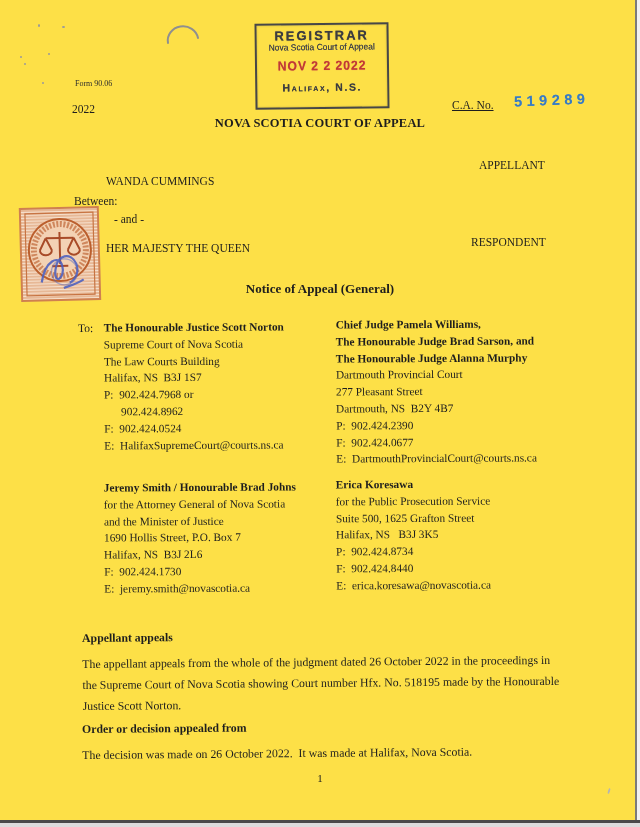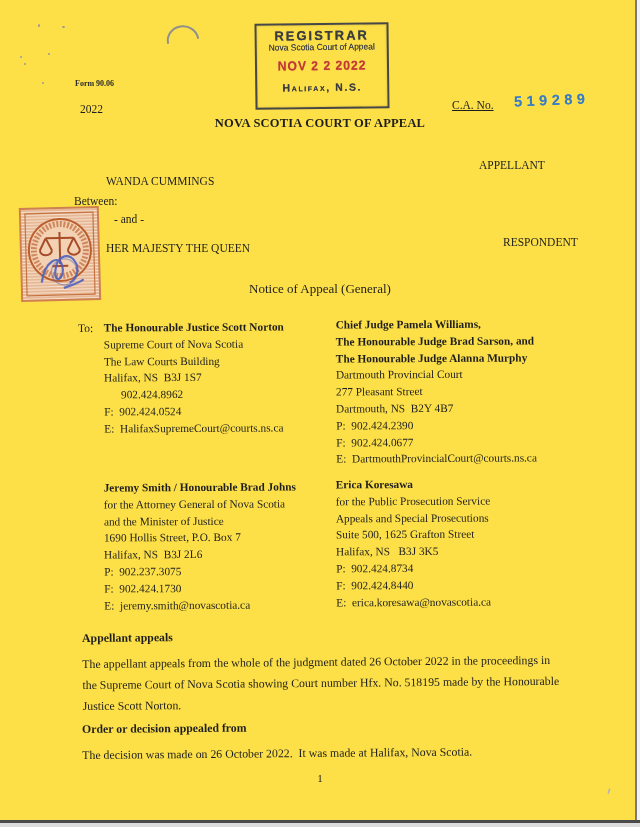--- a/index.html
+++ b/index.html
@@ -16,22 +16,22 @@
   .speck{position:absolute;background:#9a9a9a;border-radius:50%;}
   .s1{left:38px;top:24px;width:2px;height:3px;}
   .s2{left:62px;top:26px;width:3px;height:2px;}
   .s3{left:20px;top:56px;width:2px;height:2px;}
   .s4{left:24px;top:63px;width:2px;height:2px;}
   .s5{left:48px;top:53px;width:2px;height:2px;}
   .s6{left:42px;top:82px;width:2px;height:2px;}
   .s7{left:608px;top:788px;width:2px;height:6px;background:#b5b5b5;transform:rotate(18deg);}
 
   
-  .form-no{position:absolute;left:75px;top:79px;font-size:8px;font-weight:bold;color:#2c2c2c;}
-  .year{position:absolute;left:72px;top:103px;font-size:11.5px;margin-left:8px;}
+  .form-no{position:absolute;left:75px;top:79px;font-size:8px;font-weight:normal;color:#2c2c2c;}
+  .year{position:absolute;left:72px;top:103px;font-size:11.5px;}
   .ca-label{position:absolute;left:452px;top:99px;font-size:11.5px;text-decoration:underline;}
   .ca-number{
     position:absolute;left:514px;top:92px;font-size:14.5px;font-weight:bold;
     font-family:"Liberation Sans", sans-serif;color:#3a7cbe;letter-spacing:4.5px;
     transform:rotate(-2.2deg);text-shadow:0 0 0.6px #6fa3d4;
   }
   .court-title{
     position:absolute;left:0;top:116px;width:640px;text-align:center;
     font-size:12.5px;font-weight:bold;letter-spacing:0.2px;
   }
@@ -51,24 +51,24 @@
 
   
   .rev-stamp{position:absolute;left:19px;top:206px;width:82px;height:97px;transform:rotate(-1.5deg);}
 
   
   .between{position:absolute;left:74px;top:147px;font-size:11.5px;margin-top:48px;}
   .appellant-name{position:absolute;left:106px;top:175px;font-size:11.5px;}
   .appellant-label{position:absolute;left:479px;top:159px;font-size:11.5px;text-align:right;}
   .and-sep{position:absolute;left:106px;top:213px;font-size:11.5px;margin-left:8px;}
   .respondent-name{position:absolute;left:106px;top:242px;font-size:11.5px;}
-  .respondent-label{position:absolute;left:471px;top:236px;font-size:11.5px;margin-left:32px;}
+  .respondent-label{position:absolute;left:471px;top:236px;font-size:11.5px;}
   .notice-title{
     position:absolute;left:0;top:281px;width:640px;text-align:center;
-    font-size:13px;font-weight:normal;
+    font-size:13px;font-weight:bold;
   }
 
   
   .to-label{position:absolute;left:78px;top:322px;font-size:11.5px;transform:rotate(-.25deg);}
   .addr-block{position:absolute;font-size:11.3px;transform:rotate(-.3deg);}
   .addr-name,.addr-line{line-height:16.8px;white-space:pre;}
   .addr-name{font-weight:bold;}
   .b1{left:104px;top:319px;}
   .b2{left:336px;top:316px;}
   .b3{left:104px;top:479px;}
@@ -153,20 +153,21 @@
   <div class="to-label">To:</div>
 
   <div class="addr-block b1">
     <div>
         <div class="addr-name">The Honourable Justice Scott Norton</div>
       </div>
     <div>
         <div class="addr-line">Supreme Court of Nova Scotia</div>
         <div class="addr-line">The Law Courts Building</div>
         <div class="addr-line">Halifax, NS  B3J 1S7</div>
+        <div class="addr-line">P:  902.424.7968 or</div>
         <div class="addr-line">      902.424.8962</div>
         <div class="addr-line">F:  902.424.0524</div>
         <div class="addr-line">E:  HalifaxSupremeCourt@courts.ns.ca</div>
       </div>
   </div>
 
   <div class="addr-block b2">
     <div>
         <div class="addr-name">Chief Judge Pamela Williams,</div>
         <div class="addr-name">The Honourable Judge Brad Sarson, and</div>
@@ -184,33 +185,31 @@
 
   <div class="addr-block b3">
     <div>
         <div class="addr-name">Jeremy Smith / Honourable Brad Johns</div>
       </div>
     <div>
         <div class="addr-line">for the Attorney General of Nova Scotia</div>
         <div class="addr-line">and the Minister of Justice</div>
         <div class="addr-line">1690 Hollis Street, P.O. Box 7</div>
         <div class="addr-line">Halifax, NS  B3J 2L6</div>
-        <div class="addr-line">P:  902.237.3075</div>
         <div class="addr-line">F:  902.424.1730</div>
         <div class="addr-line">E:  jeremy.smith@novascotia.ca</div>
       </div>
   </div>
 
   <div class="addr-block b4">
     <div>
         <div class="addr-name">Erica Koresawa</div>
       </div>
     <div>
         <div class="addr-line">for the Public Prosecution Service</div>
-        <div class="addr-line">Appeals and Special Prosecutions</div>
         <div class="addr-line">Suite 500, 1625 Grafton Street</div>
         <div class="addr-line">Halifax, NS   B3J 3K5</div>
         <div class="addr-line">P:  902.424.8734</div>
         <div class="addr-line">F:  902.424.8440</div>
         <div class="addr-line">E:  erica.koresawa@novascotia.ca</div>
       </div>
   </div>
 
   <div class="section sec1">
     <p class="sec-heading">Appellant appeals</p>

